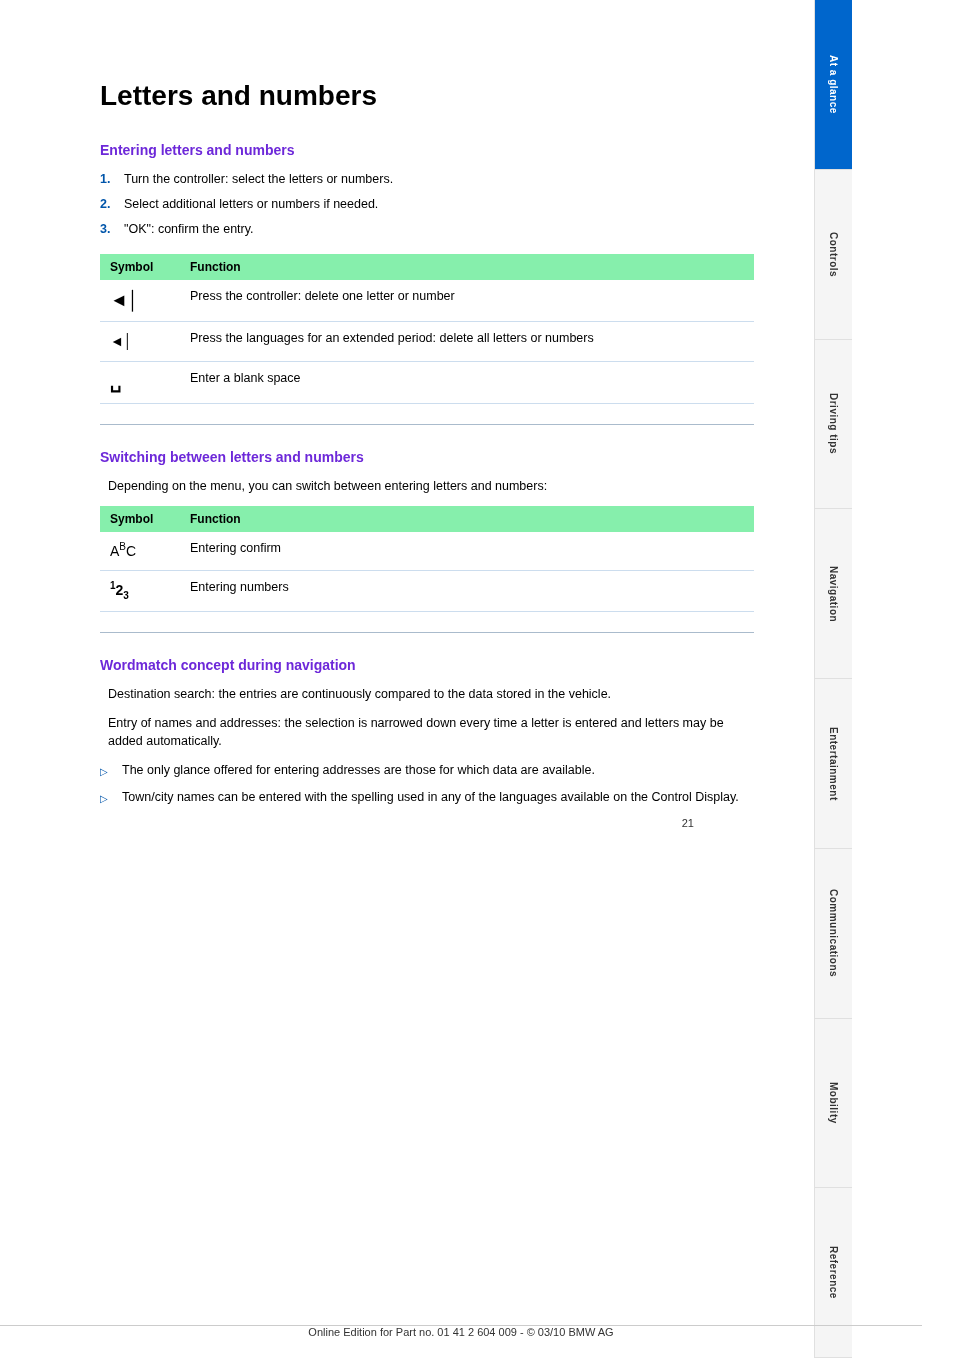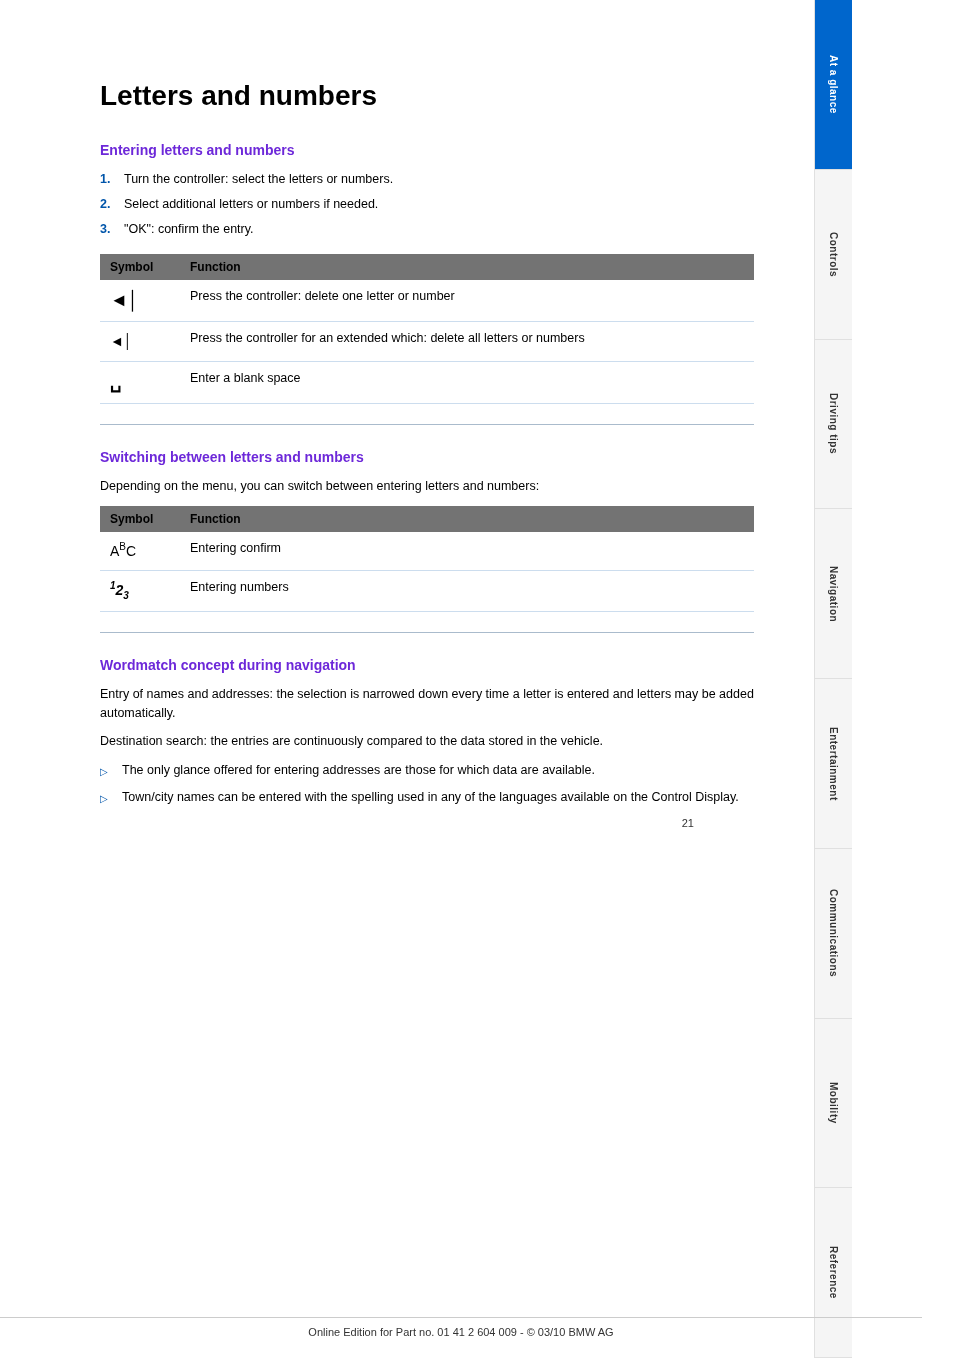--- a/index.html
+++ b/index.html
@@ -101,21 +101,21 @@
 
     
     .symbol-table {
       width: 100%;
       border-collapse: collapse;
       margin-bottom: 20px;
       font-size: 12.5px;
     }
 
     .symbol-table thead tr {
-      background: #737373;
+      background: #86efac;
     }
 
     .symbol-table thead th {
       padding: 6px 10px;
       text-align: left;
       font-weight: bold;
       font-size: 12px;
       color: #000000;
     }
 
@@ -142,20 +142,21 @@
       border-top: 1px solid #aabbcc;
       margin: 16px 0;
     }
 
     
     .body-text {
       font-size: 12.5px;
       line-height: 1.5;
       color: #000000;
       margin-bottom: 10px;
+      margin-left: 8px;
     }
 
     
     .arrow-list {
       list-style: none;
       margin-bottom: 10px;
     }
 
     .arrow-list li {
       display: flex;
@@ -176,21 +177,20 @@
     
     .page-footer {
       position: absolute;
       bottom: 20px;
       left: 0;
       right: 38px;
       text-align: center;
       font-size: 11px;
       color: #333333;
       border-top: 1px solid #cccccc;
-      padding-top: 8px;
     }
 
     .page-number {
       font-size: 11px;
       color: #333333;
       text-align: right;
       margin-bottom: 0;
       padding-right: 60px;
     }
 
@@ -205,21 +205,20 @@
       font-size: 14px;
       font-weight: normal;
     }
     .abc-symbol sup {
       font-size: 10px;
     }
 
     .num-symbol {
       font-size: 14px;
       font-weight: bold;
-      font-style: italic;
     }
     .num-symbol sup {
       font-size: 10px;
     }
     .num-symbol sub {
       font-size: 10px;
     }
 
     .space-symbol {
       font-size: 18px;
@@ -263,21 +262,21 @@
         <tr>
           <td>
             <span class="delete-icon-bold">◄│</span>
           </td>
           <td>Press the controller: delete one letter or number</td>
         </tr>
         <tr>
           <td>
             <span class="delete-icon-bold" style="font-size:14px; font-weight:normal;">◄│</span>
           </td>
-          <td>Press the controller for an extended which: delete all letters or numbers</td>
+          <td>Press the languages for an extended period: delete all letters or numbers</td>
         </tr>
         <tr>
           <td>
             <span class="space-symbol">␣</span>
           </td>
           <td>Enter a blank space</td>
         </tr>
       </tbody>
     </table>
 
@@ -307,23 +306,23 @@
           </td>
           <td>Entering numbers</td>
         </tr>
       </tbody>
     </table>
 
     <hr class="section-divider">
 
     <h2 class="section-heading">Wordmatch concept during navigation</h2>
 
+    <p class="body-text">Destination search: the entries are continuously compared to the data stored in the vehicle.</p>
+
     <p class="body-text">Entry of names and addresses: the selection is narrowed down every time a letter is entered and letters may be added automatically.</p>
-
-    <p class="body-text">Destination search: the entries are continuously compared to the data stored in the vehicle.</p>
 
     <ul class="arrow-list">
       <li>
         <span class="arrow-icon">▷</span>
         <span>The only glance offered for entering addresses are those for which data are available.</span>
       </li>
       <li>
         <span class="arrow-icon">▷</span>
         <span>Town/city names can be entered with the spelling used in any of the languages available on the Control Display.</span>
       </li>

